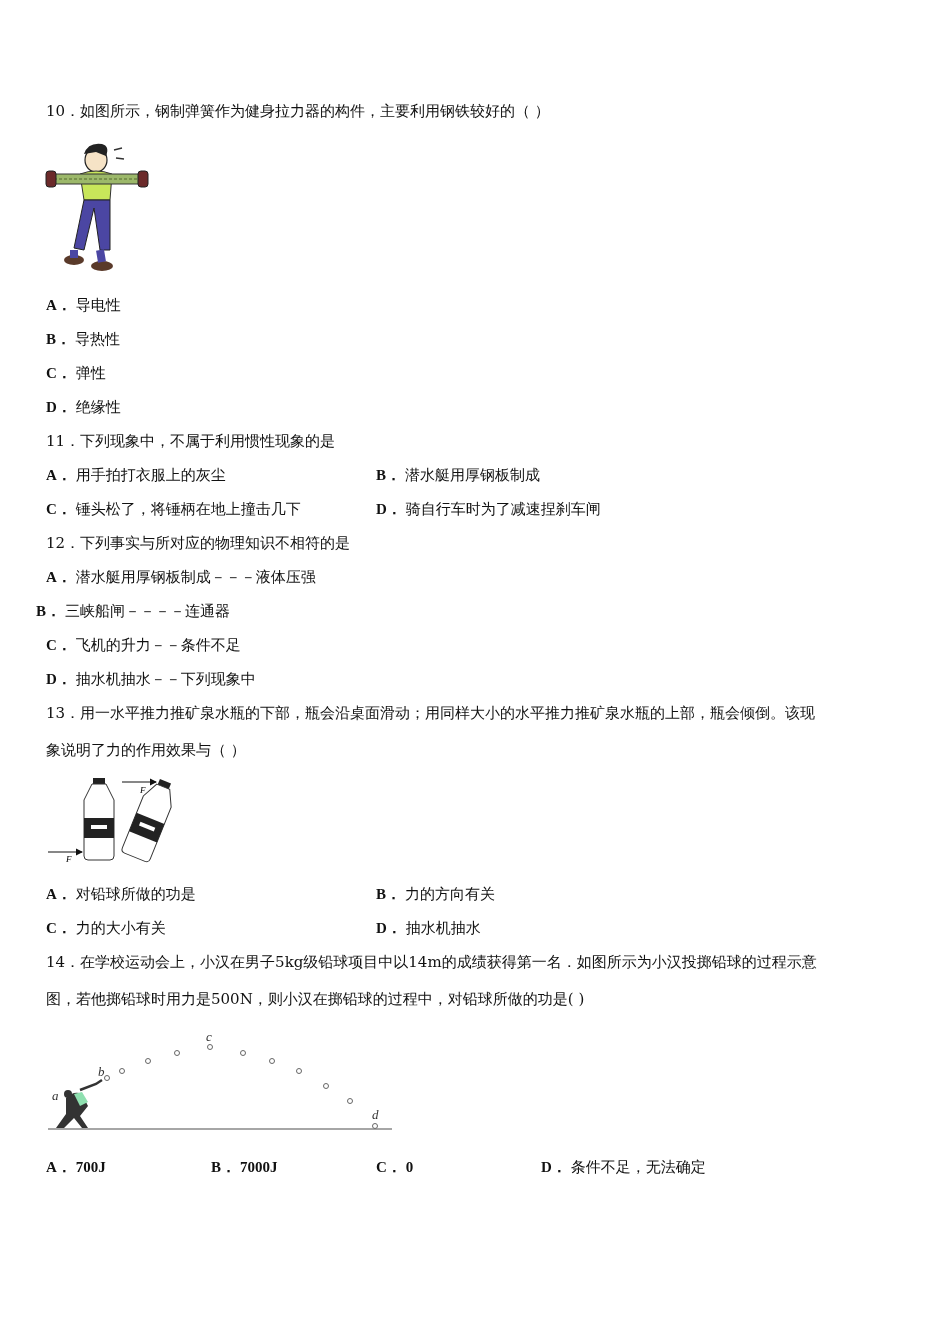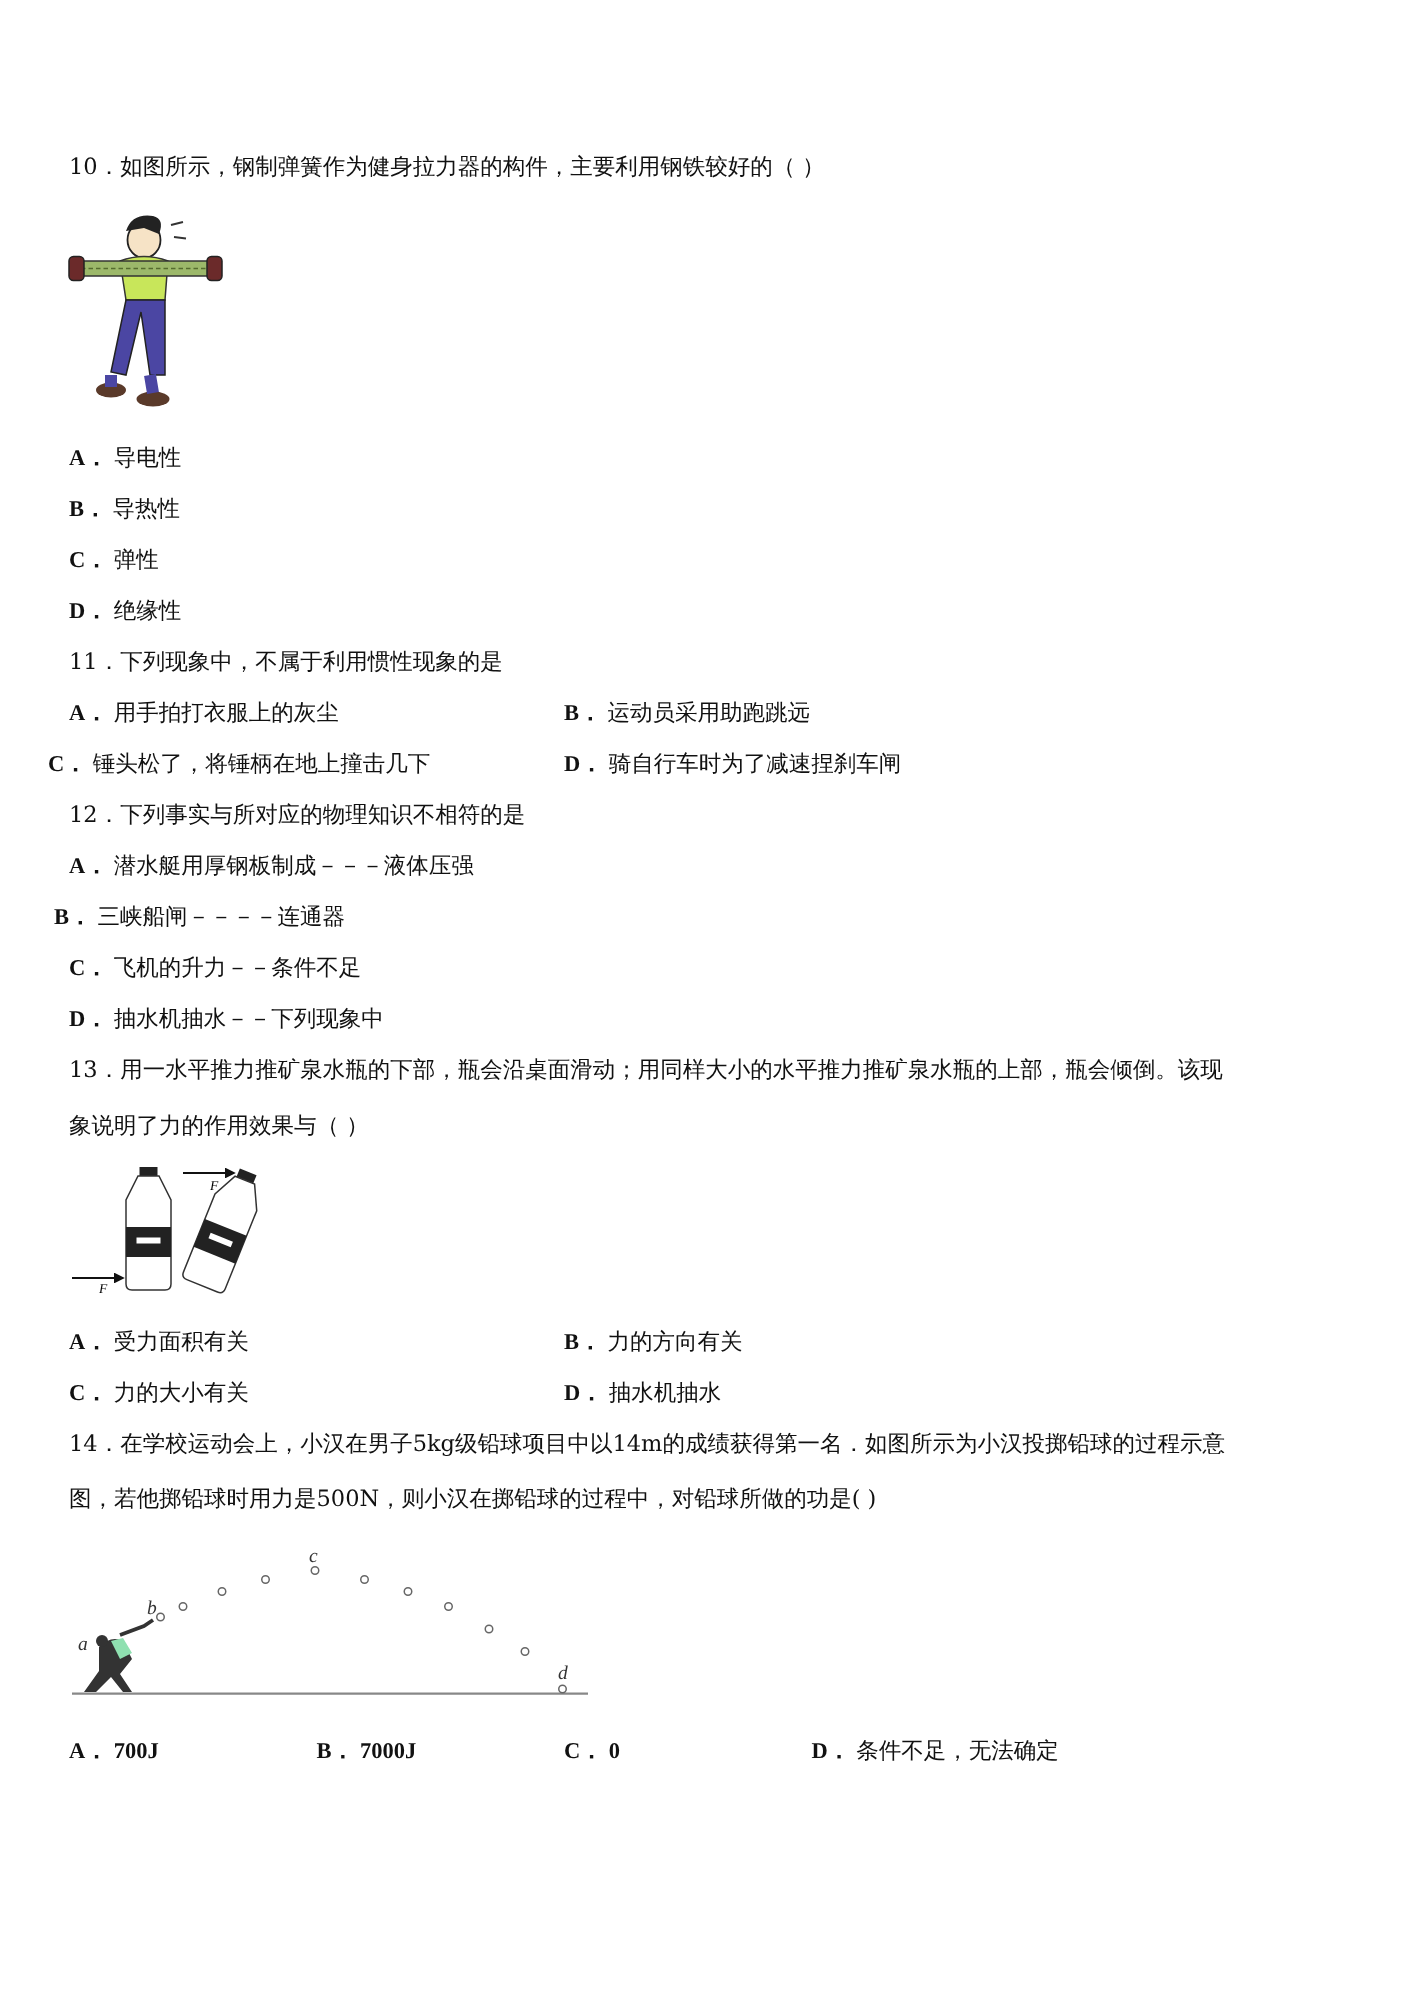--- a/index.html
+++ b/index.html
@@ -38,22 +38,22 @@
 
 <div class="opt" style="left:46px;top:295px"><span class="lab">A．</span><span>导电性</span></div>
 <div class="opt" style="left:46px;top:329px"><span class="lab">B．</span><span>导热性</span></div>
 <div class="opt" style="left:46px;top:363px"><span class="lab">C．</span><span>弹性</span></div>
 <div class="opt" style="left:46px;top:397px"><span class="lab">D．</span><span>绝缘性</span></div>
 
 <div class="line" style="top:431px">
   <span>11．</span><span>下列现象中，不属于利用惯性现象的是</span>
 </div>
 <div class="opt" style="left:46px;top:465px"><span class="lab">A．</span><span>用手拍打衣服上的灰尘</span></div>
-<div class="opt" style="left:376px;top:465px"><span class="lab">B．</span><span>运动员采用助跑跳远</span></div>
-<div class="opt" style="left:32px;top:499px"><span class="lab">C．</span><span>锤头松了，将锤柄在地上撞击几下</span></div>
+<div class="opt" style="left:376px;top:465px"><span class="lab">B．</span><span>潜水艇用厚钢板制成</span></div>
+<div class="opt" style="left:46px;top:499px"><span class="lab">C．</span><span>锤头松了，将锤柄在地上撞击几下</span></div>
 <div class="opt" style="left:376px;top:499px"><span class="lab">D．</span><span>骑自行车时为了减速捏刹车闸</span></div>
 
 <div class="line" style="top:533px">
   <span>12．</span><span>下列事实与所对应的物理知识不相符的是</span>
 </div>
 <div class="opt" style="left:46px;top:567px"><span class="lab">A．</span><span>潜水艇用厚钢板制成－－－液体压强</span></div>
 <div class="opt" style="left:36px;top:601px"><span class="lab">B．</span><span>三峡船闸－－－－连通器</span></div>
 <div class="opt" style="left:46px;top:635px"><span class="lab">C．</span><span>飞机的升力－－条件不足</span></div>
 <div class="opt" style="left:46px;top:669px"><span class="lab">D．</span><span>抽水机抽水－－下列现象中</span></div>
 
@@ -84,21 +84,21 @@
     <rect x="90" y="46" width="30" height="20" fill="#222"></rect>
     <rect x="97" y="53" width="16" height="4" fill="#fff"></rect>
   </g>
 
   <line x1="4" y1="80" x2="38" y2="80" stroke="#111" stroke-width="1.2" marker-end="url(#ah)"></line>
   <text x="22" y="90" font-size="9" font-style="italic" font-family="Liberation Serif, serif">F</text>
   <line x1="78" y1="10" x2="112" y2="10" stroke="#111" stroke-width="1.2" marker-end="url(#ah)"></line>
   <text x="96" y="21" font-size="9" font-style="italic" font-family="Liberation Serif, serif">F</text>
 </svg>
 
-<div class="opt" style="left:46px;top:884px"><span class="lab">A．</span><span>受力面积有关</span></div>
+<div class="opt" style="left:46px;top:884px"><span class="lab">A．</span><span>对铅球所做的功是</span></div>
 <div class="opt" style="left:376px;top:884px"><span class="lab">B．</span><span>力的方向有关</span></div>
 <div class="opt" style="left:46px;top:918px"><span class="lab">C．</span><span>力的大小有关</span></div>
 <div class="opt" style="left:376px;top:918px"><span class="lab">D．</span><span>抽水机抽水</span></div>
 
 <div class="line" style="top:952px">
   <span>14．</span><span>在学校运动会上，小汉在男子5kg级铅球项目中以14m的成绩获得第一名．如图所示为小汉投掷铅球的过程示意</span>
 </div>
 <div class="line" style="top:989px">
   <span>图，若他掷铅球时用力是500N，则小汉在掷铅球的过程中，对铅球所做的功是(  )</span>
 </div>

